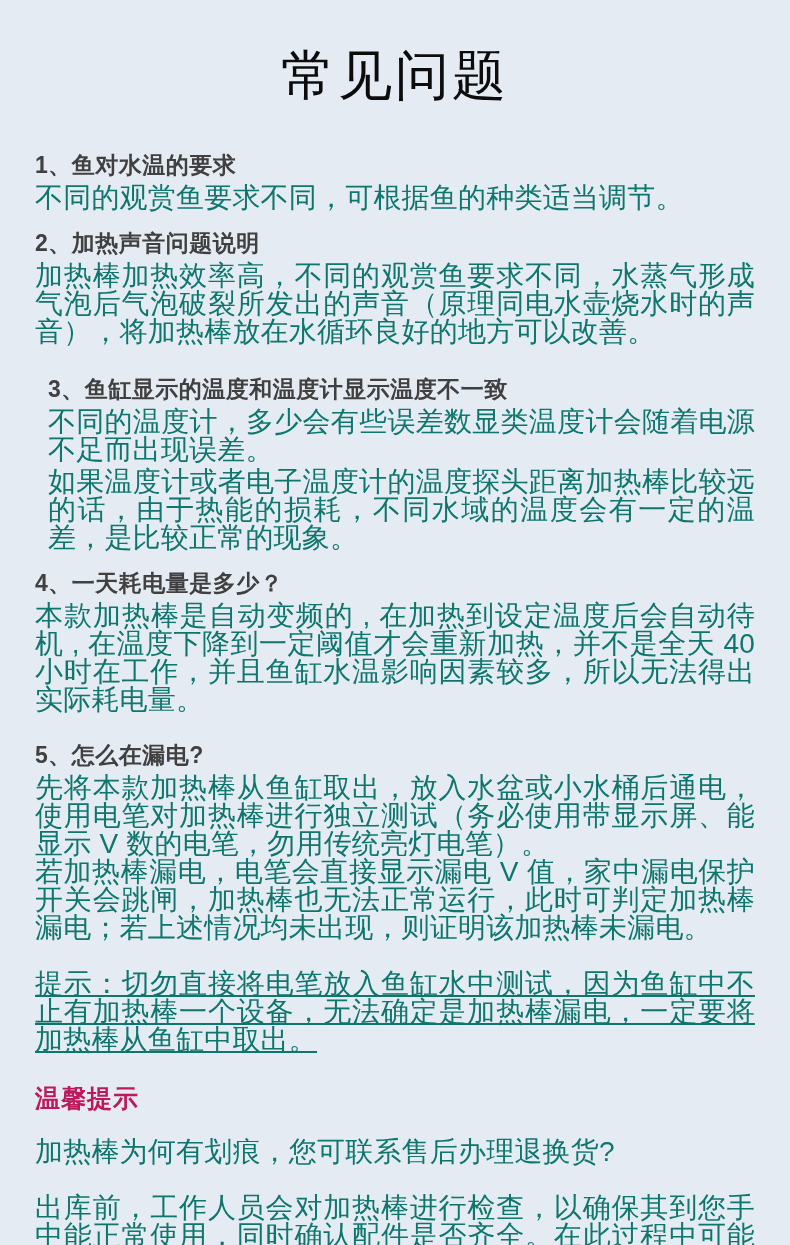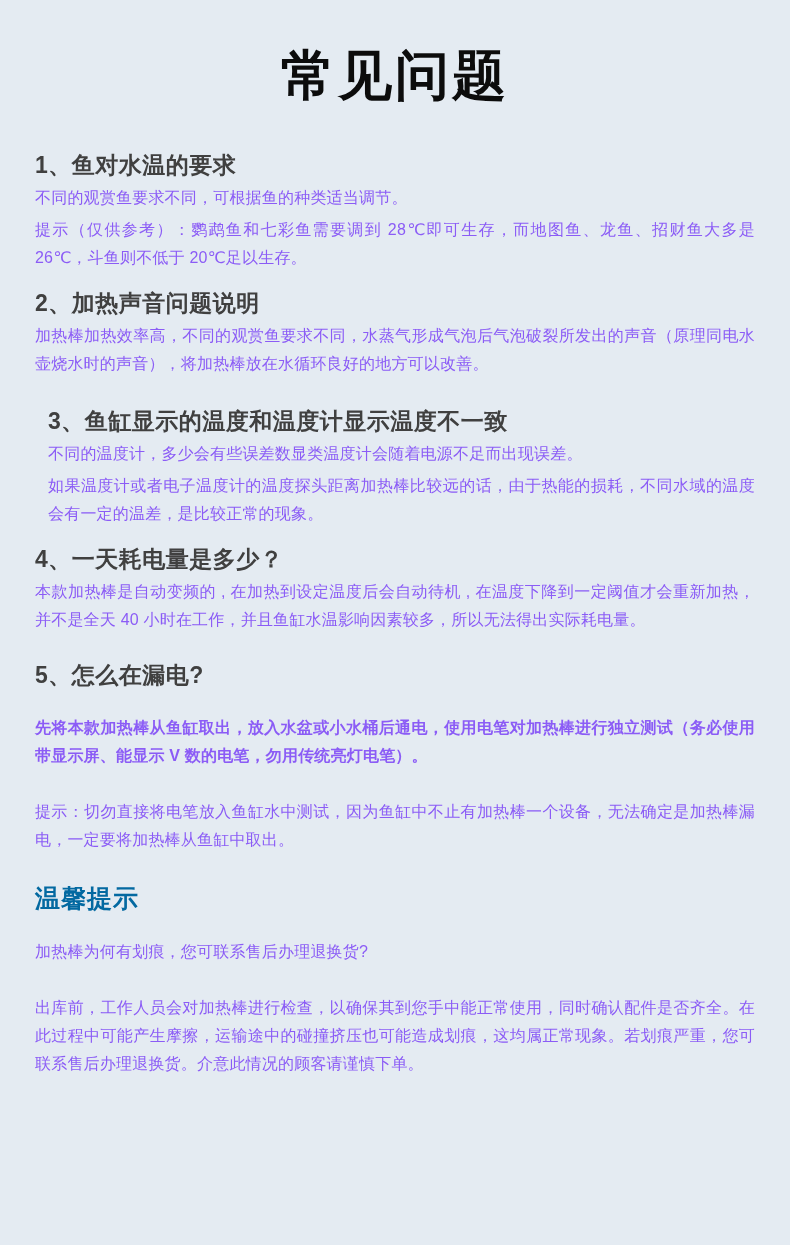--- a/index.html
+++ b/index.html
@@ -15,71 +15,70 @@
   }
   .content {
     padding: 0 35px;
   }
   .page-title {
     margin: 0;
     padding-top: 44px;
     text-align: center;
     font-size: 54px;
     line-height: 62px;
-    font-weight: 700;
+    font-weight: 400;
     color: #0c0c0c;
     letter-spacing: 3px;
   }
   .faq-section h2 {
     margin: 0;
     font-size: 23px;
     line-height: 30px;
     font-weight: 800;
     color: #404040;
     letter-spacing: 0.5px;
   }
   .faq-section p, .notice p {
     margin: 4px 0 0 0;
-    font-size: 16px;
+    font-size: 28px;
     line-height: 28px;
-    color: #8b5cf6;
+    color: #0f766e;
     letter-spacing: 0.2px;
     text-align: justify;
   }
   .sec-1 { margin-top: 44px; }
   .sec-2 { margin-top: 16px; }
   .sec-3 { margin-top: 28px; margin-left: 13px; }
   .sec-4 { margin-top: 16px; }
   .sec-5 { margin-top: 26px; }
-  .sec-5 .first-para { margin-top: 24px; font-weight: bold; }
+  .sec-5 .first-para { margin-top: 4px; }
   .sec-5 .joined-para { margin-top: 0; }
-  .sec-5 .tip-para { margin-top: 28px; }
+  .sec-5 .tip-para { margin-top: 28px; text-decoration: underline; }
   .notice { margin-top: 28px; }
   .notice h2 {
     margin: 0;
     font-size: 25px;
     line-height: 32px;
     font-weight: 800;
-    color: #0369a1;
+    color: #be185d;
     letter-spacing: 1px;
   }
   .notice .question-para { margin-top: 24px; }
   .notice .answer-para { margin-top: 28px; }
 </style>
 </head>
 <body>
 
 <div class="content">
 
   <h1 class="page-title">常见问题</h1>
 
   <section class="faq-section sec-1">
     <h2>1、鱼对水温的要求</h2>
     <p>不同的观赏鱼要求不同，可根据鱼的种类适当调节。</p>
-    <p>提示（仅供参考）：鹦鹉鱼和七彩鱼需要调到 28℃即可生存，而地图鱼、龙鱼、招财鱼大多是 26℃，斗鱼则不低于 20℃足以生存。</p>
   </section>
 
   <section class="faq-section sec-2">
     <h2>2、加热声音问题说明</h2>
     <p>加热棒加热效率高，不同的观赏鱼要求不同，水蒸气形成气泡后气泡破裂所发出的声音（原理同电水壶烧水时的声音），将加热棒放在水循环良好的地方可以改善。</p>
   </section>
 
   <section class="faq-section sec-3">
     <h2>3、鱼缸显示的温度和温度计显示温度不一致</h2>
     <p>不同的温度计，多少会有些误差数显类温度计会随着电源不足而出现误差。</p>
@@ -87,20 +86,21 @@
   </section>
 
   <section class="faq-section sec-4">
     <h2>4、一天耗电量是多少？</h2>
     <p>本款加热棒是自动变频的 , 在加热到设定温度后会自动待机 , 在温度下降到一定阈值才会重新加热，并不是全天 40 小时在工作，并且鱼缸水温影响因素较多，所以无法得出实际耗电量。</p>
   </section>
 
   <section class="faq-section sec-5">
     <h2>5、怎么在漏电?</h2>
     <p class="first-para">先将本款加热棒从鱼缸取出，放入水盆或小水桶后通电，使用电笔对加热棒进行独立测试（务必使用带显示屏、能显示 V 数的电笔，勿用传统亮灯电笔）。</p>
+    <p class="joined-para">若加热棒漏电，电笔会直接显示漏电 V 值，家中漏电保护开关会跳闸，加热棒也无法正常运行，此时可判定加热棒漏电；若上述情况均未出现，则证明该加热棒未漏电。</p>
     <p class="tip-para">提示：切勿直接将电笔放入鱼缸水中测试，因为鱼缸中不止有加热棒一个设备，无法确定是加热棒漏电，一定要将加热棒从鱼缸中取出。</p>
   </section>
 
   <section class="notice">
     <h2>温馨提示</h2>
     <p class="question-para">加热棒为何有划痕，您可联系售后办理退换货?</p>
     <p class="answer-para">出库前，工作人员会对加热棒进行检查，以确保其到您手中能正常使用，同时确认配件是否齐全。在此过程中可能产生摩擦，运输途中的碰撞挤压也可能造成划痕，这均属正常现象。若划痕严重，您可联系售后办理退换货。介意此情况的顾客请谨慎下单。</p>
   </section>
 
 </div>

